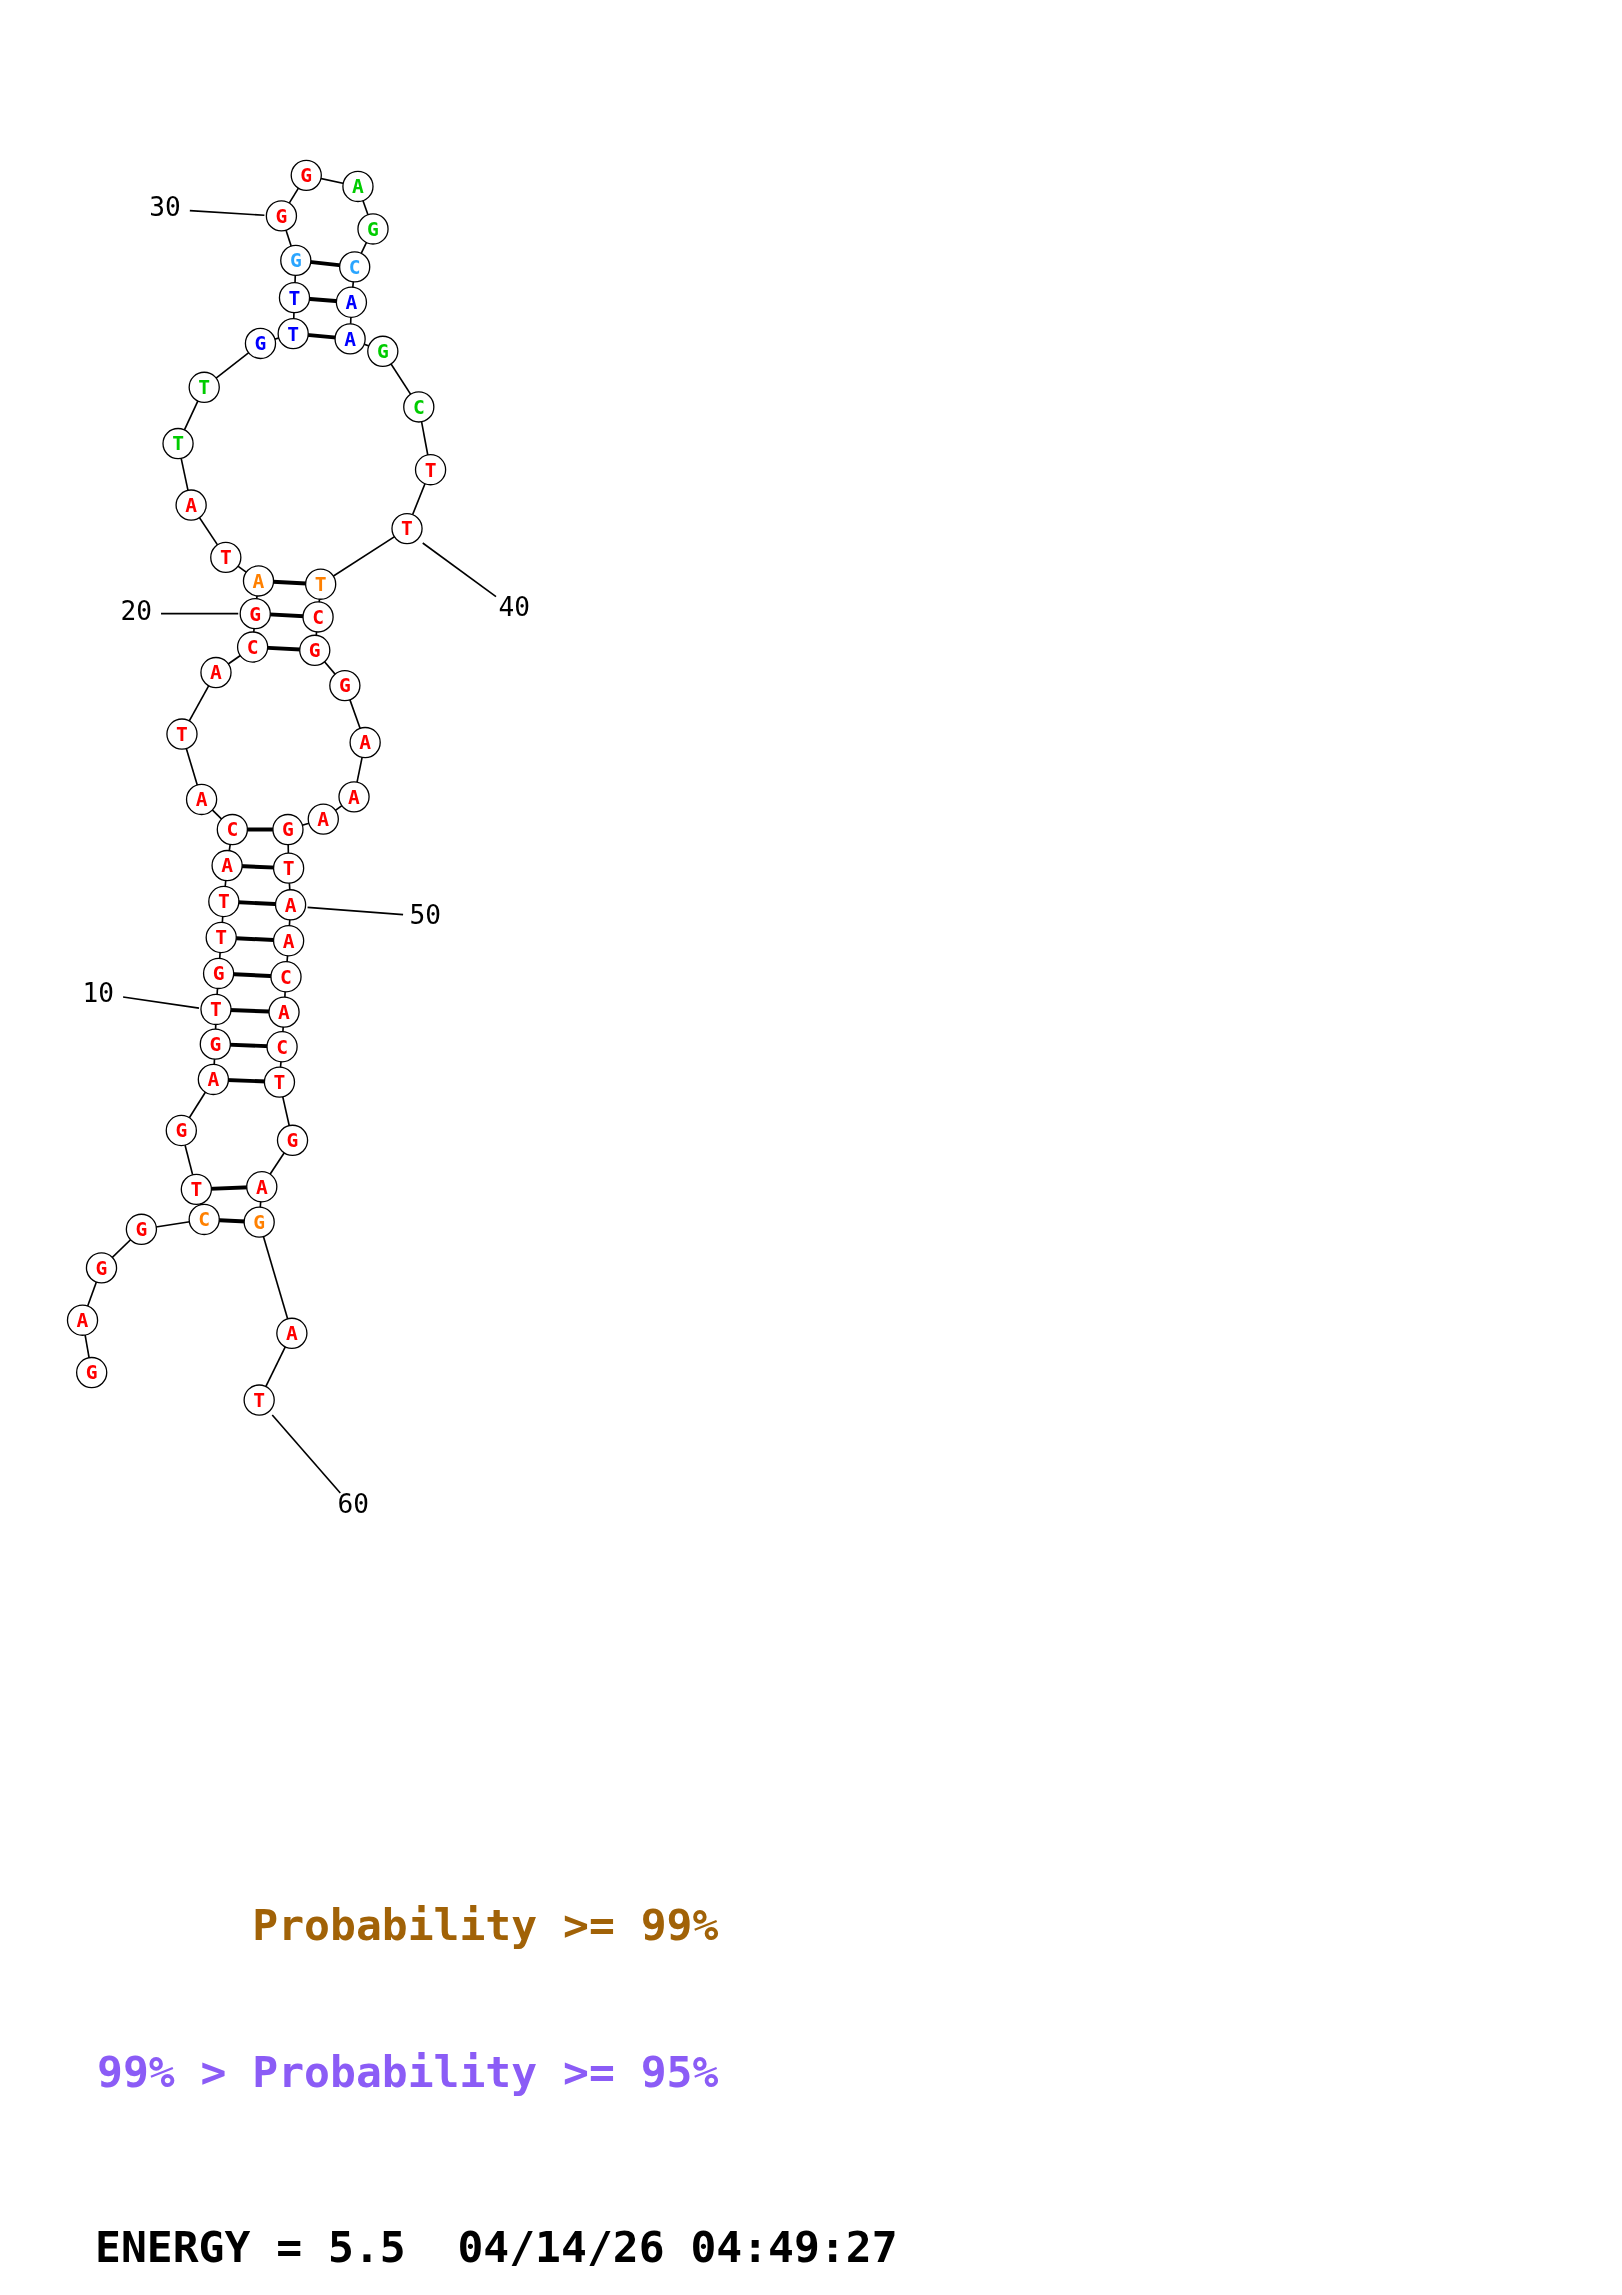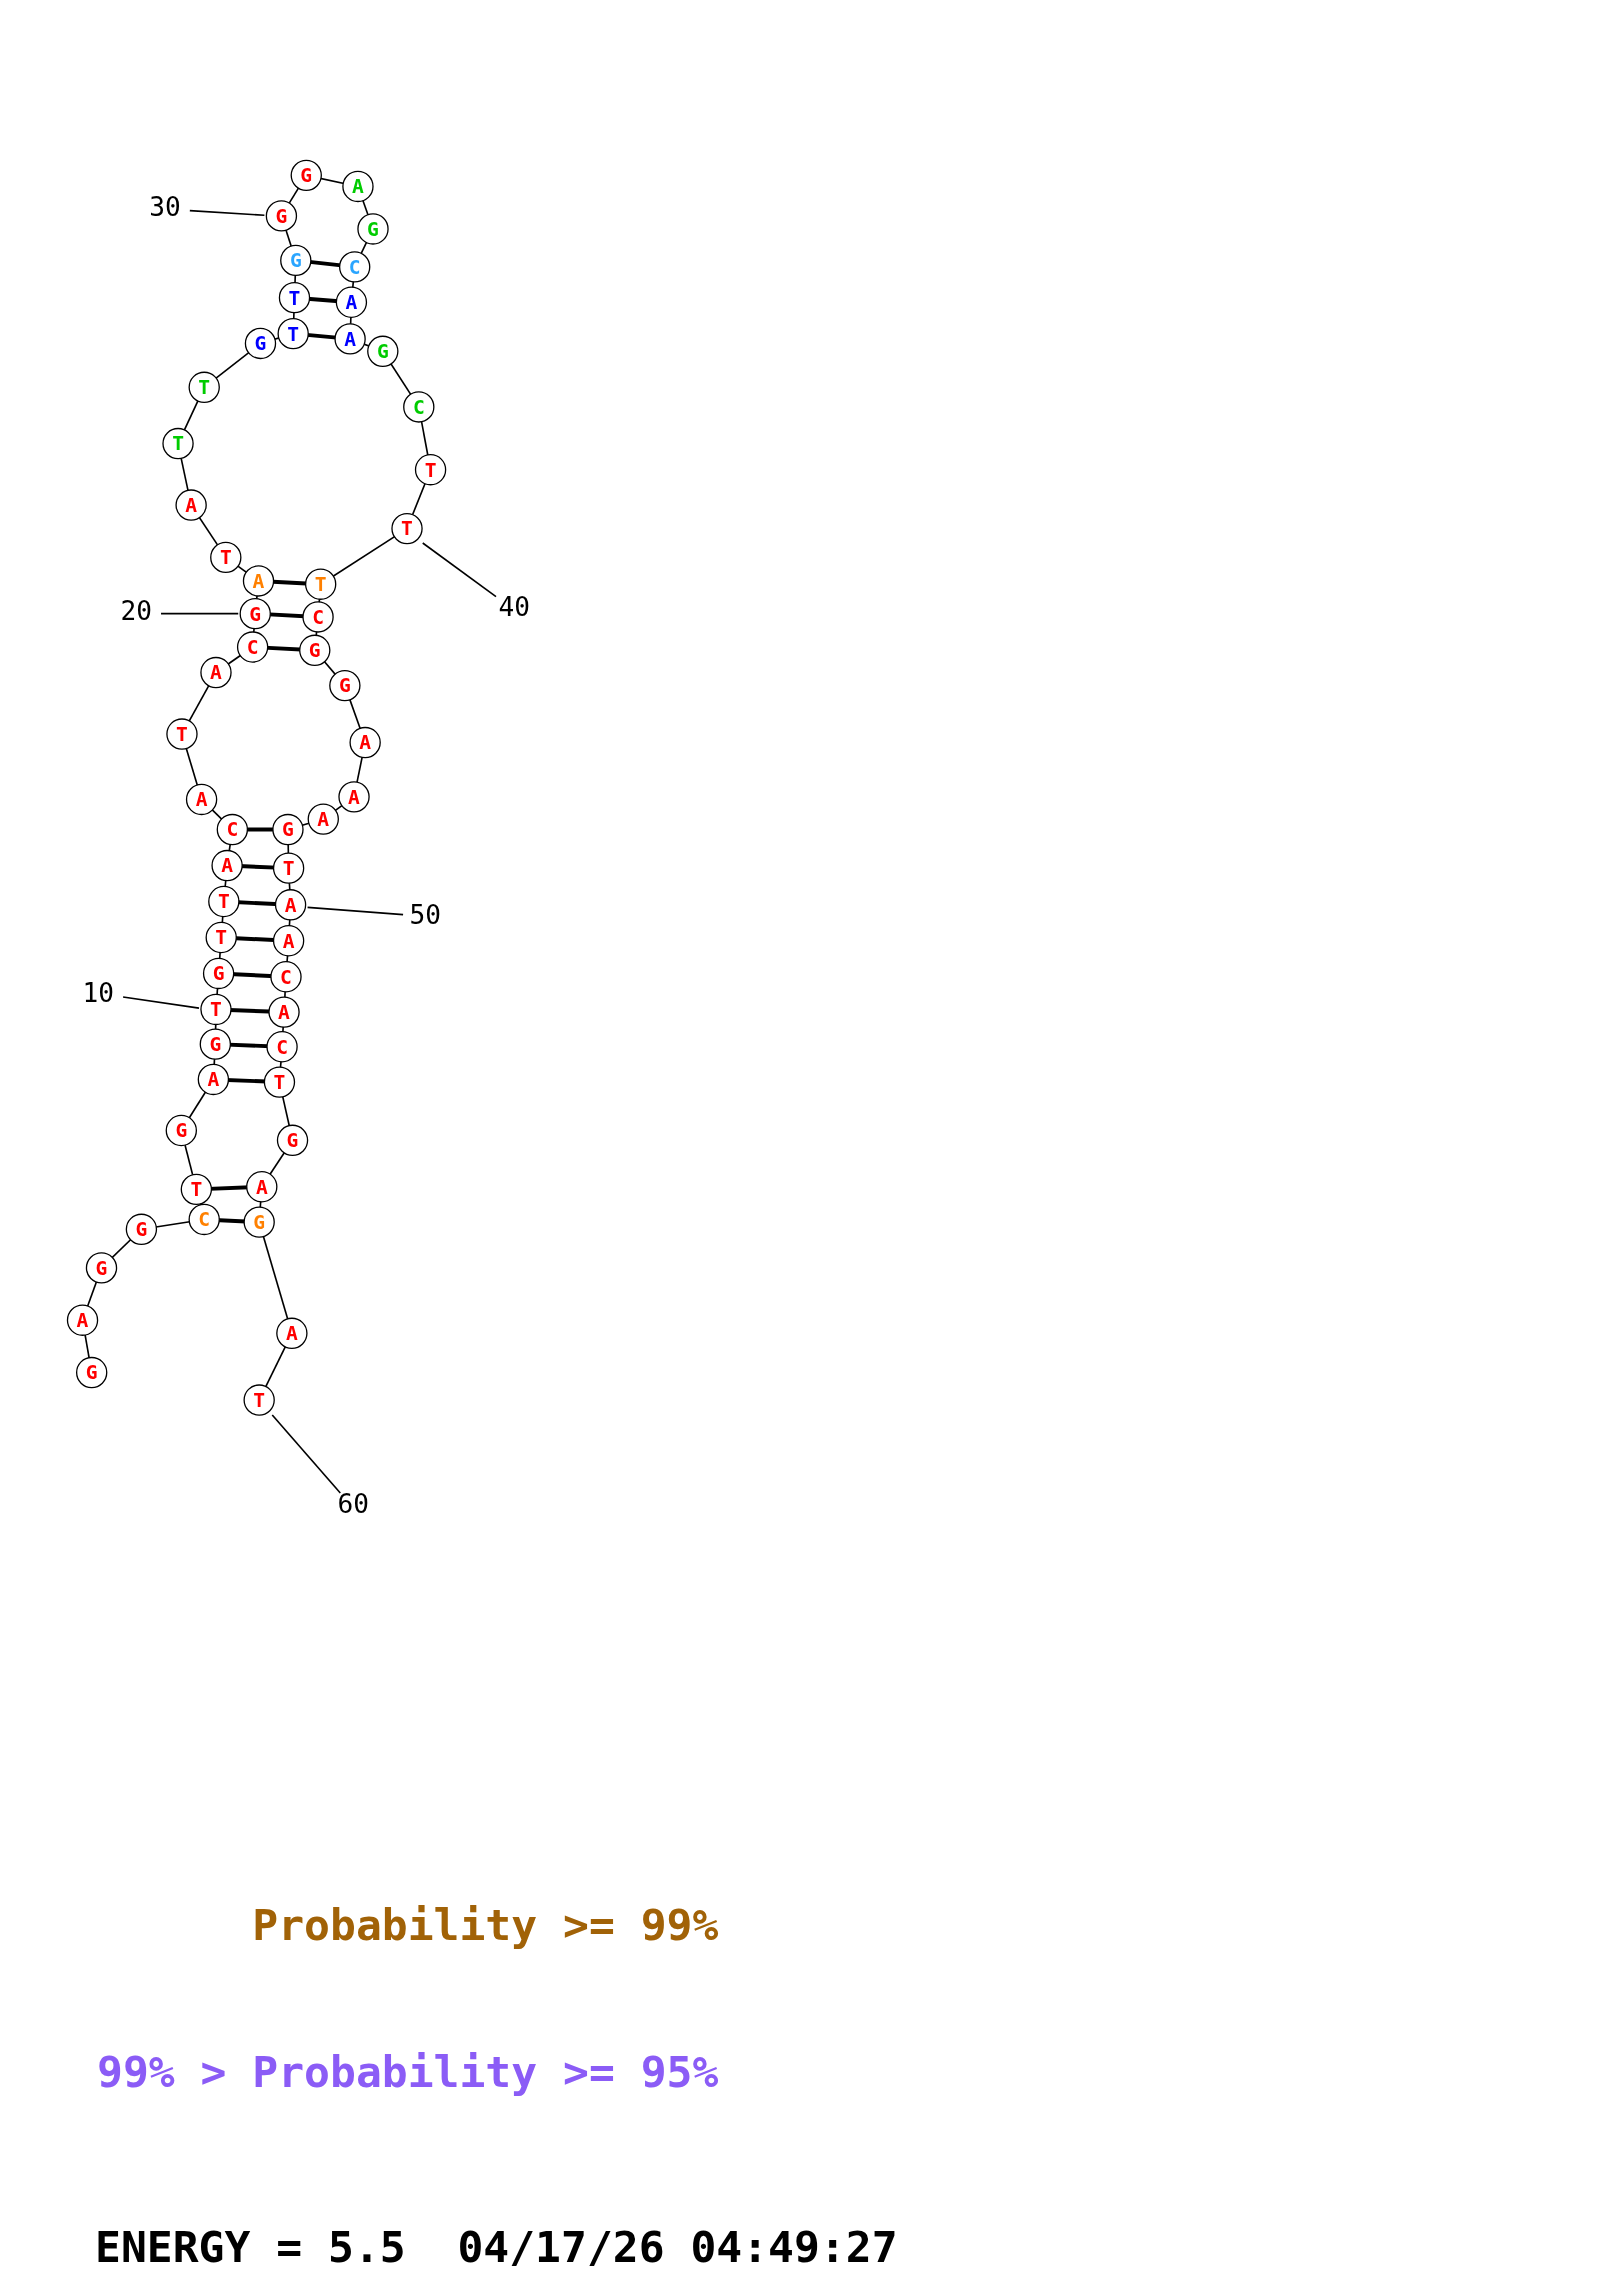--- a/index.html
+++ b/index.html
@@ -372,16 +372,16 @@
   <div class="legend">
     <div class="legend-line" style="color: #a16207;">      Probability &gt;= 99%</div>
     <div class="legend-line" style="color: #8b5cf6;">99% &gt; Probability &gt;= 95%</div>
     
     
     
     
     
   </div>
 
-  <div class="footer">ENERGY = 5.5  04/17/26 04:49:27</div>
+  <div class="footer">ENERGY = 5.5  04/14/26 04:49:27</div>
 
 </div>
 
 
 </body></html>

